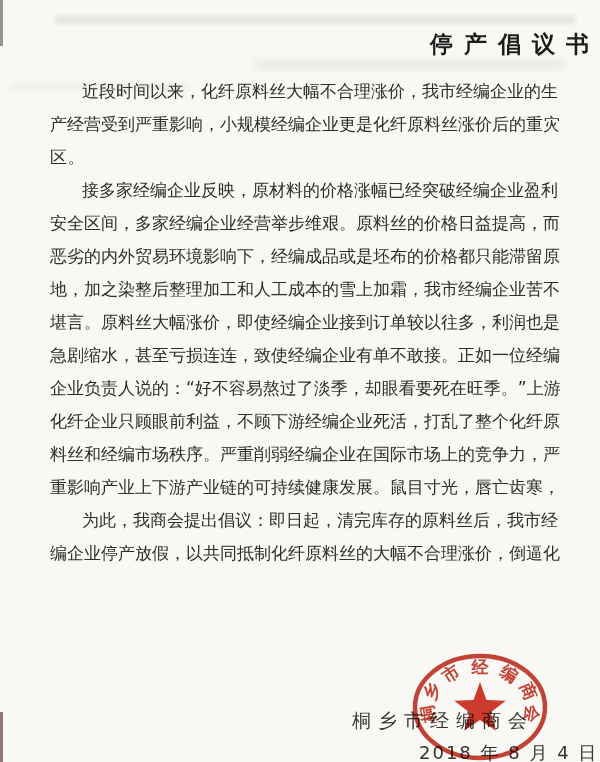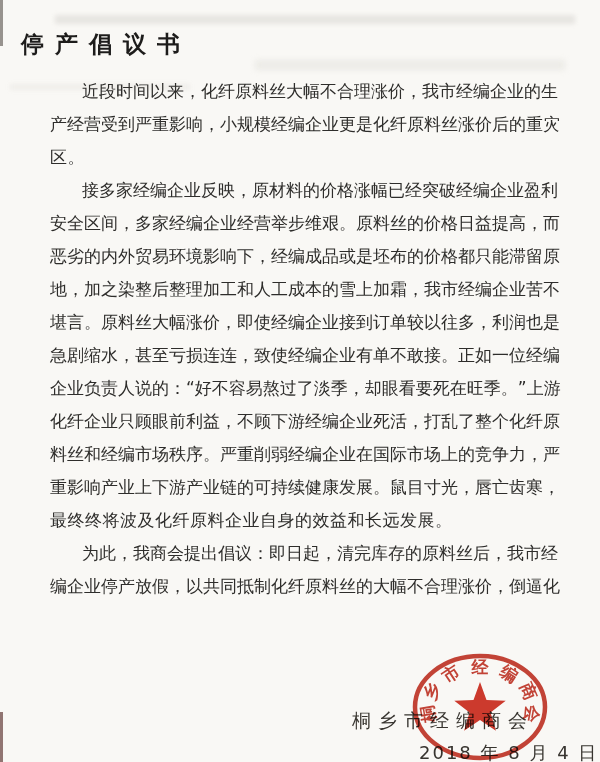--- a/index.html
+++ b/index.html
@@ -14,21 +14,21 @@
   
   .artifact{position:absolute;pointer-events:none;}
   #edge-mark-top{left:0;top:0;width:3px;height:46px;background:#97938e;}
   #edge-mark-bottom{left:0;top:712px;width:3px;height:50px;background:#6e4a45;opacity:.75;}
   #streak-1{left:55px;top:15px;width:520px;height:9px;background:rgba(185,182,175,.28);filter:blur(2px);}
   #streak-2{left:255px;top:60px;width:310px;height:10px;background:rgba(192,189,182,.22);filter:blur(3px);}
   #streak-3{left:10px;top:84px;width:180px;height:6px;background:rgba(198,195,188,.18);filter:blur(2px);}
 
   #doc-title{
     position:absolute;top:29px;left:0;width:600px;
-    text-align:left;
+    text-align:right;
     font-size:23px;font-weight:bold;color:#1d1c1b;
     letter-spacing:11px;text-indent:21px;
   }
   #body-text{
     position:absolute;top:75px;left:50px;width:502px;
   }
   .line{
     height:33px;line-height:33px;
     font-size:17px;color:#2e2d2b;
     white-space:nowrap;
@@ -453,21 +453,20 @@
         <span>目</span>
         <span>寸</span>
         <span>光</span>
         <span>，</span>
         <span>唇</span>
         <span>亡</span>
         <span>齿</span>
         <span>寒</span>
         <span>，</span>
       </div>
-      <div class="line plain">最终终将波及化纤原料企业自身的效益和长远发展。</div>
       <div class="line just">
         <span class="indent-spacer"></span>
         <span>为</span>
         <span>此</span>
         <span>，</span>
         <span>我</span>
         <span>商</span>
         <span>会</span>
         <span>提</span>
         <span>出</span>

